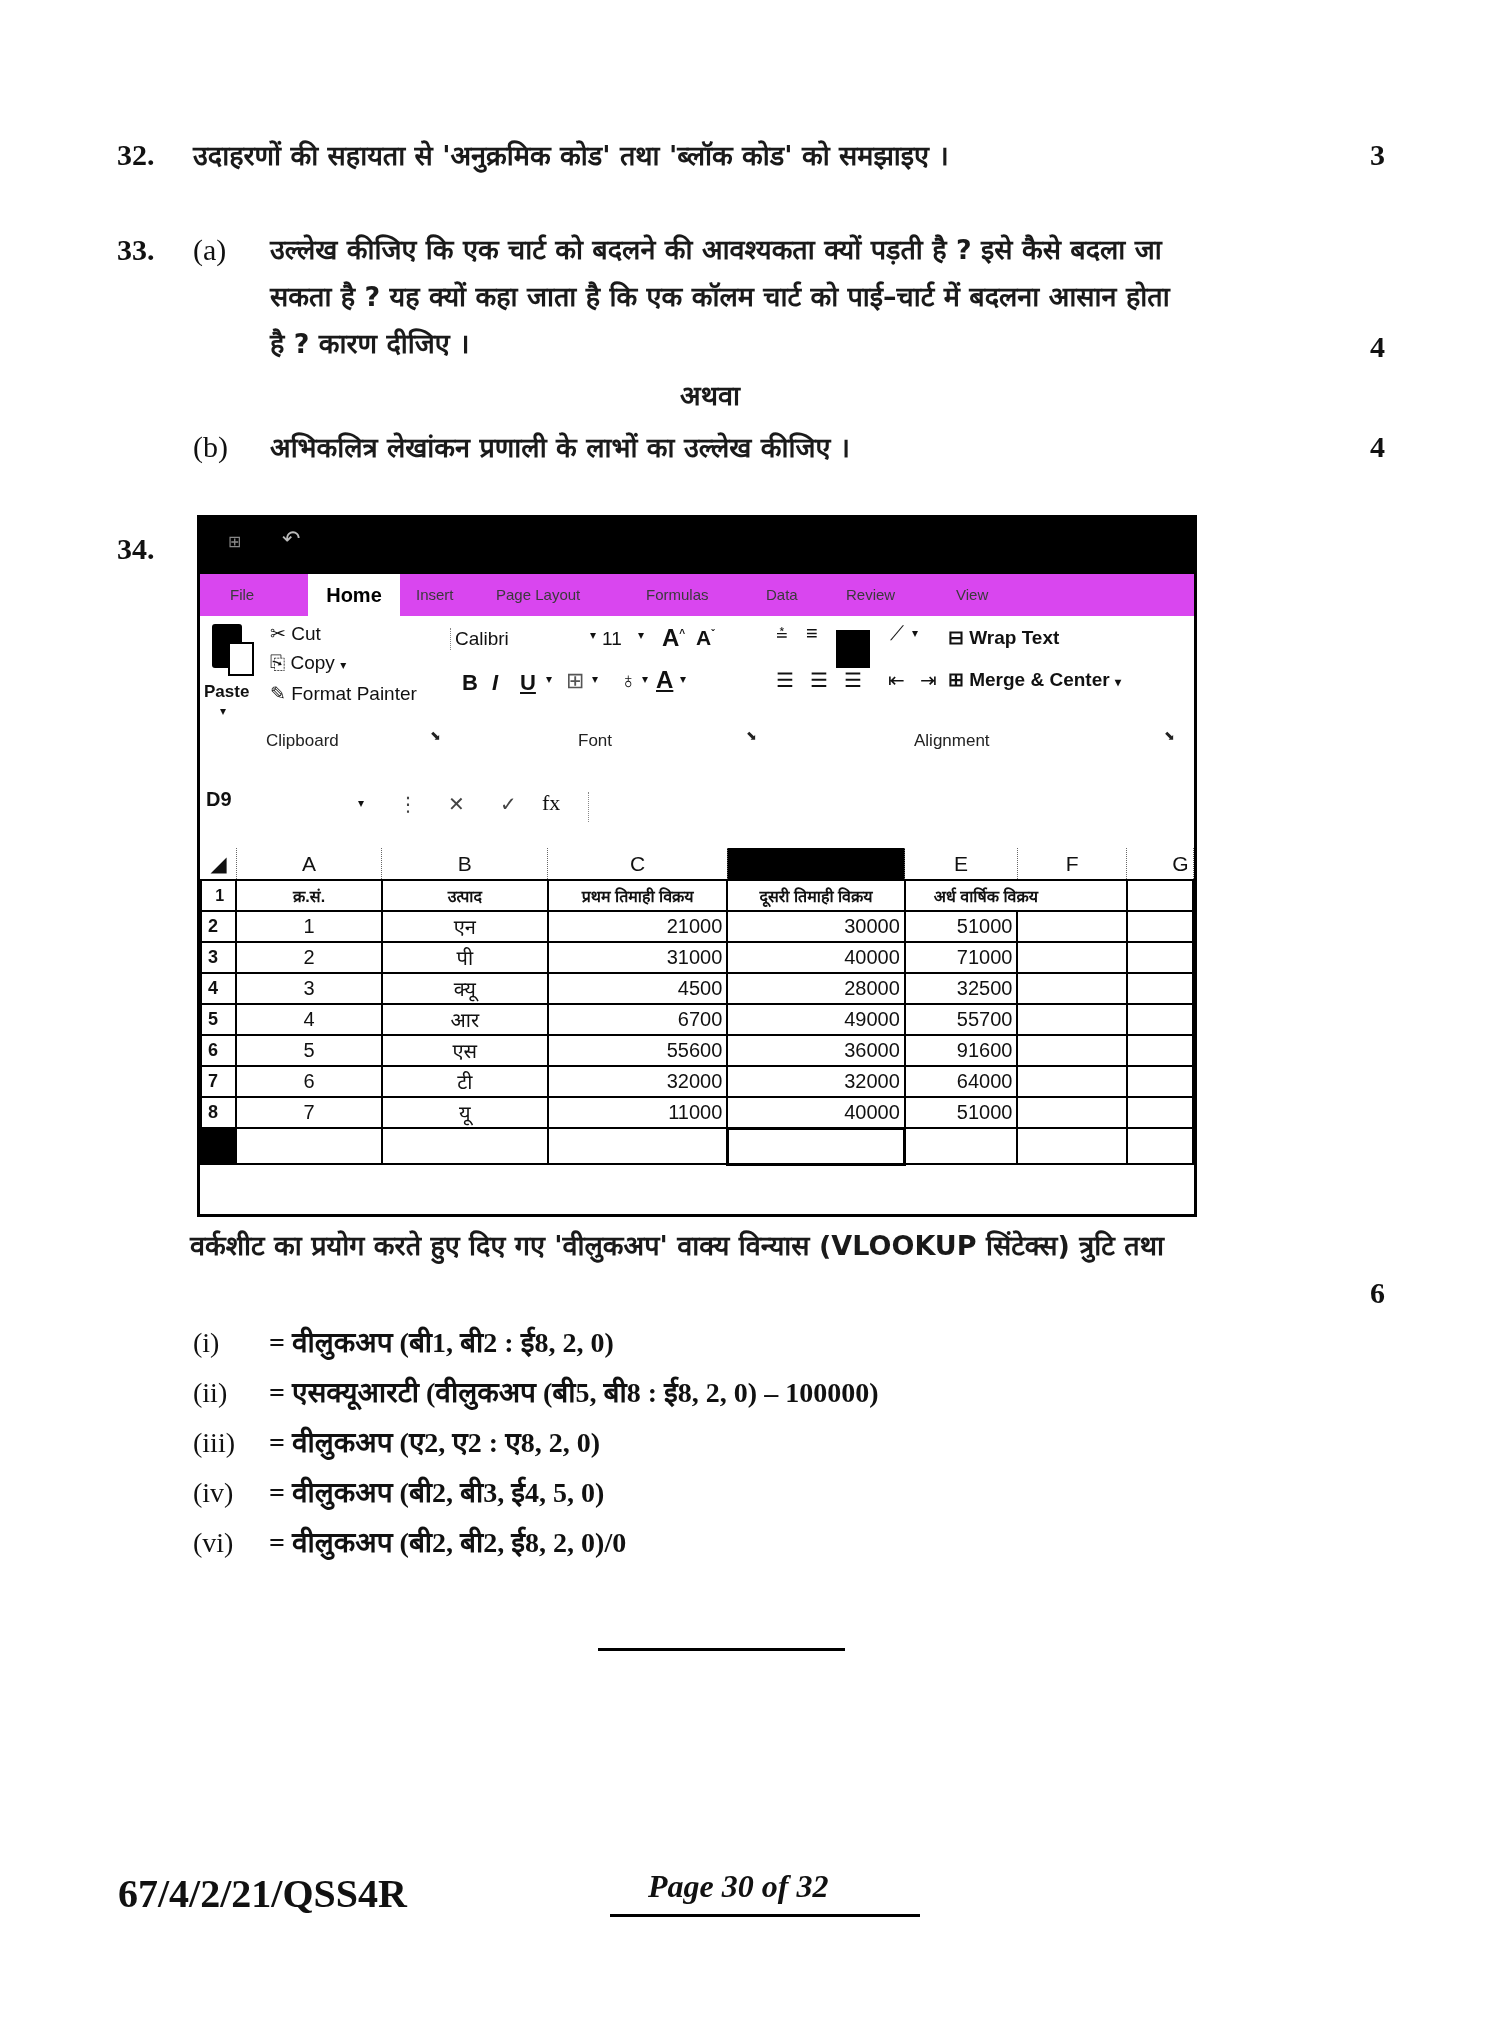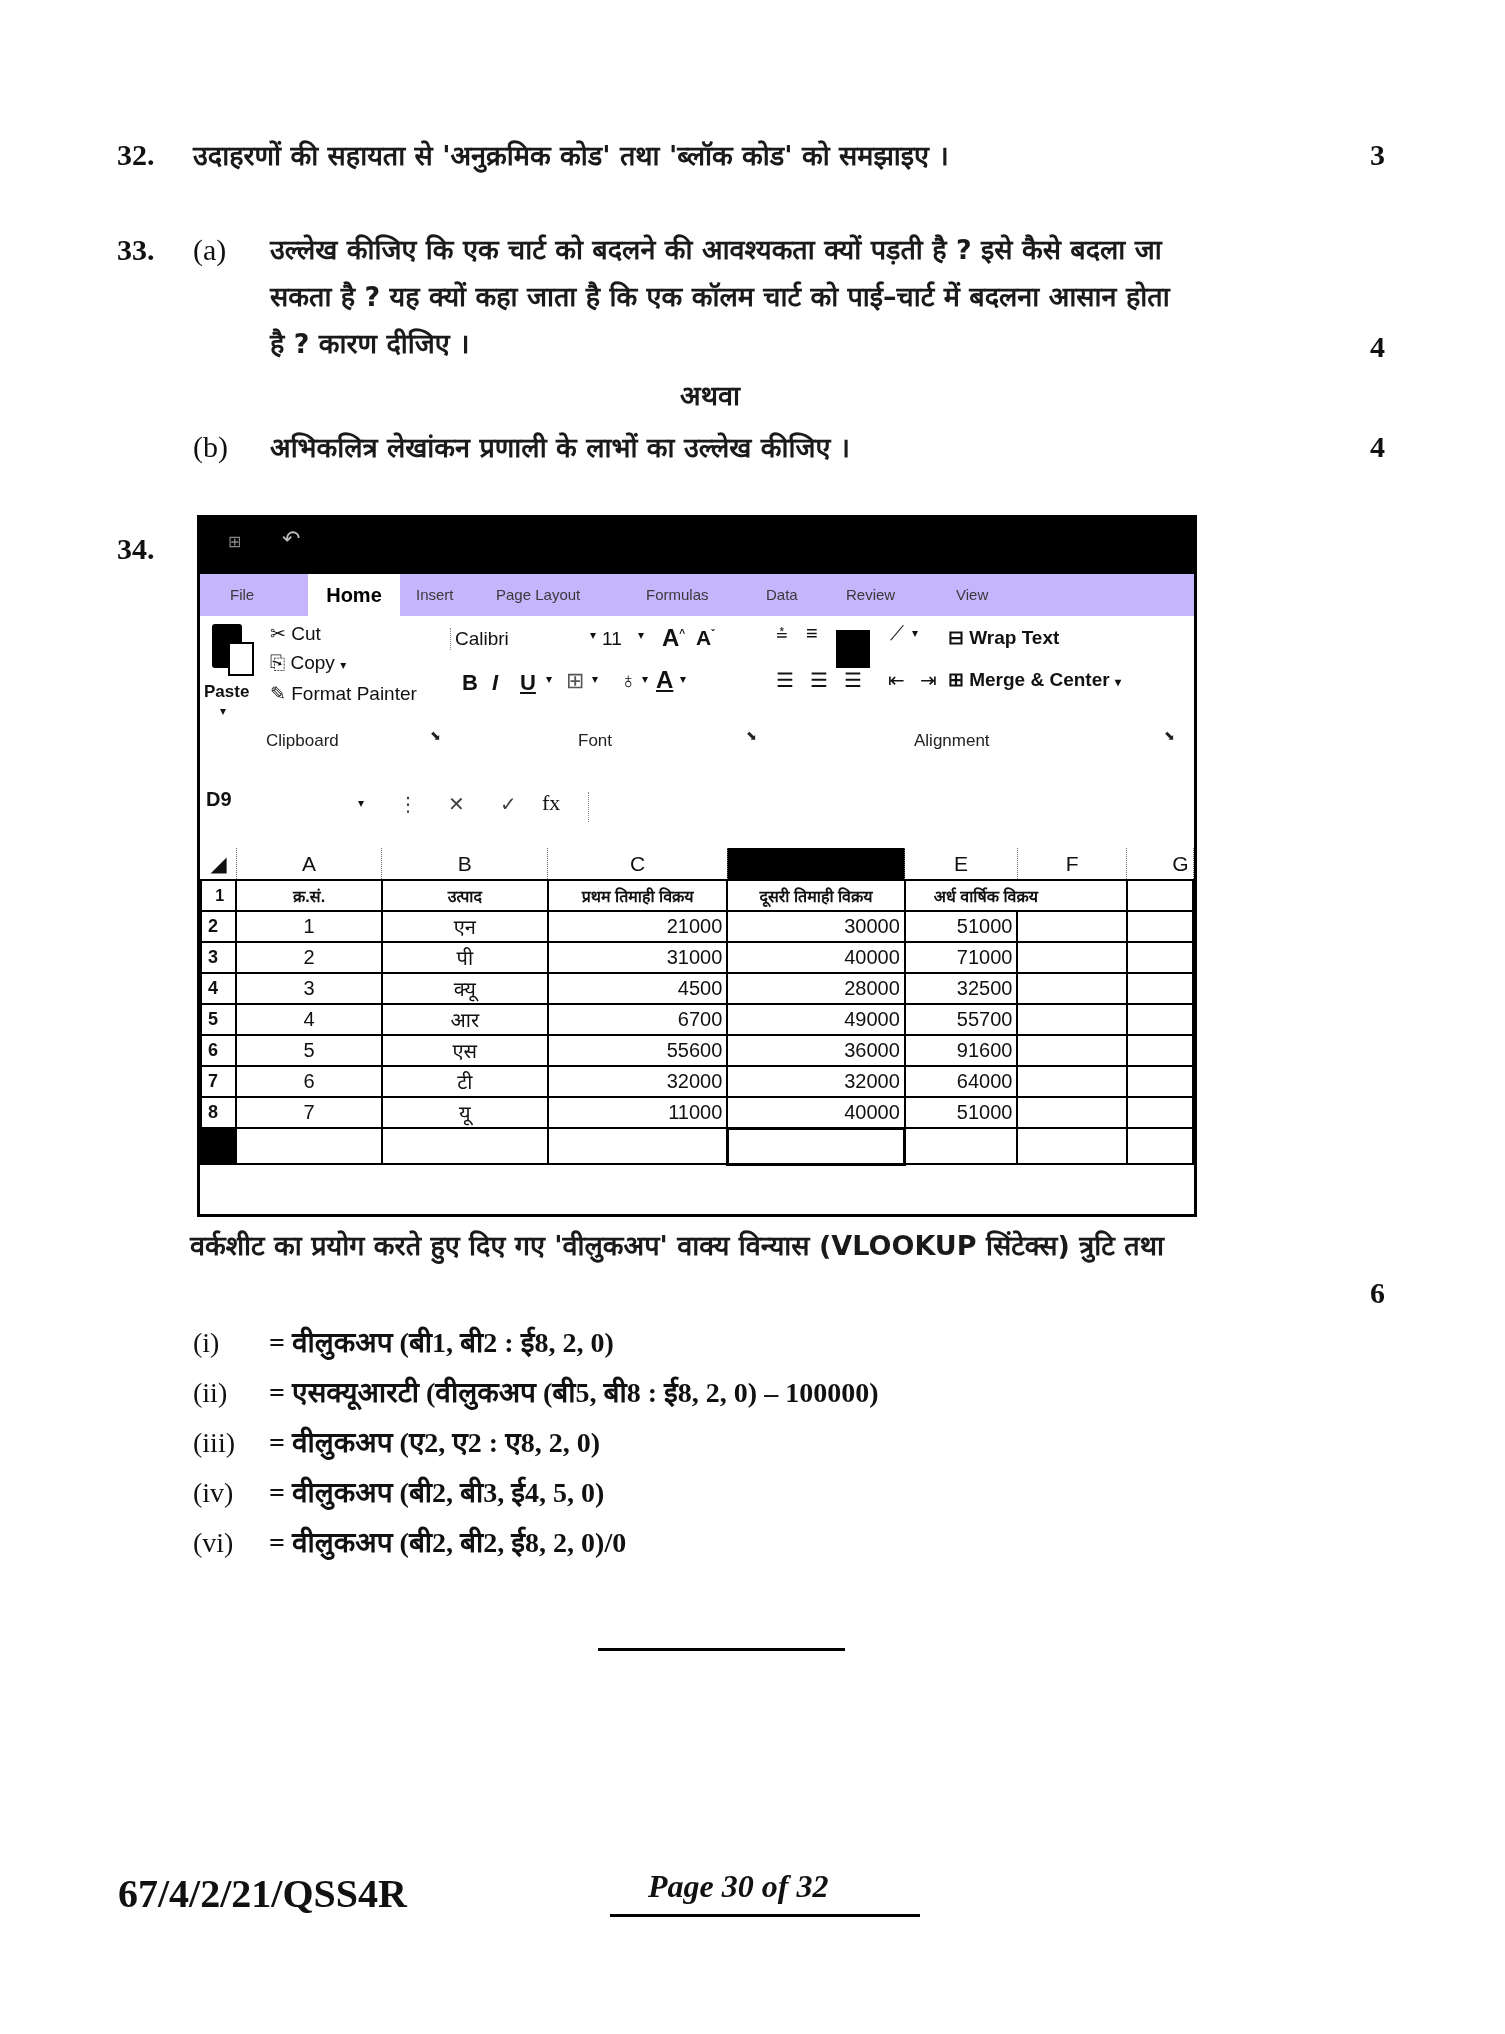--- a/index.html
+++ b/index.html
@@ -6,21 +6,21 @@
   body { width: 1505px; height: 2034px; position: relative; overflow: hidden;
          font-family: "DejaVu Serif", serif; color: #111; }
   .abs { position: absolute; }
   .q-text { font-family: "DejaVu Sans", sans-serif; font-weight: bold; font-size: 27px; line-height: 47px; color: #1a1a1a; }
   .qnum { font-family: "Liberation Serif", serif; font-size: 30px; font-weight: bold; }
   .marks { font-family: "Liberation Serif", serif; font-size: 30px; font-weight: bold; }
 
   
   .excel { left: 197px; top: 515px; width: 1000px; height: 702px; border: 3px solid #000; background: #fff; box-sizing: border-box; overflow: hidden; font-family: "Liberation Sans", sans-serif; }
   .titlebar { position: absolute; left: 0; top: 0; width: 994px; height: 56px; background: #000; }
-  .tabbar { position: absolute; left: 0; top: 56px; width: 994px; height: 42px; background: #c4b5fd; }
+  .tabbar { position: absolute; left: 0; top: 56px; width: 994px; height: 42px; background: #d946ef; }
   .tab { position: absolute; top: 0; height: 42px; line-height: 42px; font-size: 15px; color: #3a3a3a; padding: 0 6px; }
   .tab.active { background: #fff; color: #000; font-weight: bold; font-size: 20px; }
   .ribbon { position: absolute; left: 0; top: 98px; width: 994px; height: 160px; background: #fff; }
   .rb-text { position: absolute; font-size: 19px; color: #111; white-space: nowrap; }
   .rb-group { position: absolute; font-size: 17px; color: #222; }
   .fbar { position: absolute; left: 0; top: 270px; width: 994px; height: 40px; }
   .grid { position: absolute; left: 0; top: 330px; }
   table.sheet { border-collapse: collapse; font-family: "Liberation Sans", sans-serif; }
   table.sheet td { border: 2px solid #000; height: 31px; padding: 0 4px; font-size: 20px; box-sizing: border-box; white-space: nowrap; }
   table.sheet td.num { text-align: right; }

